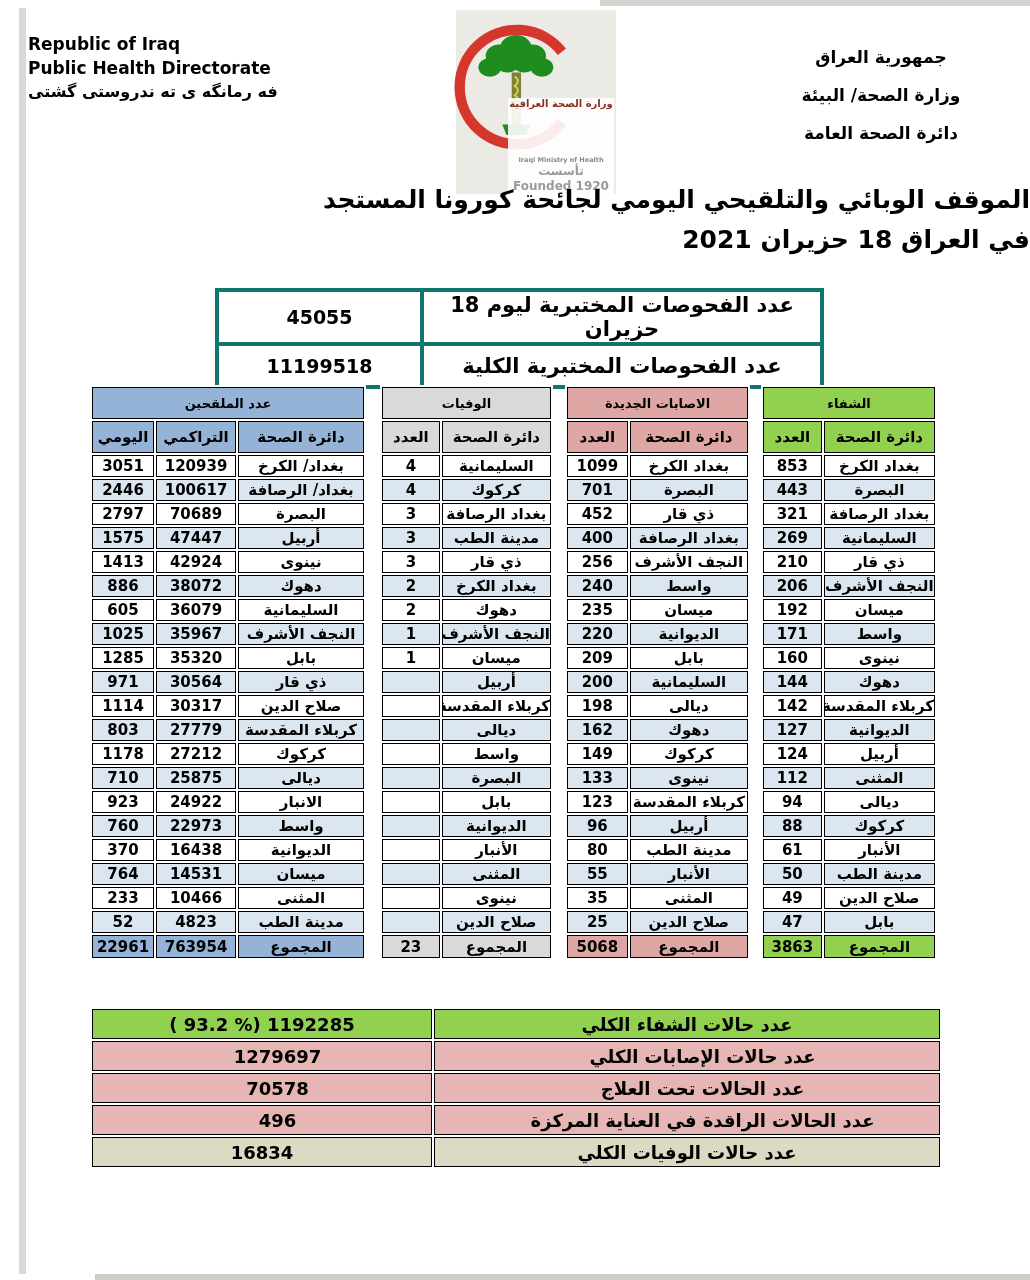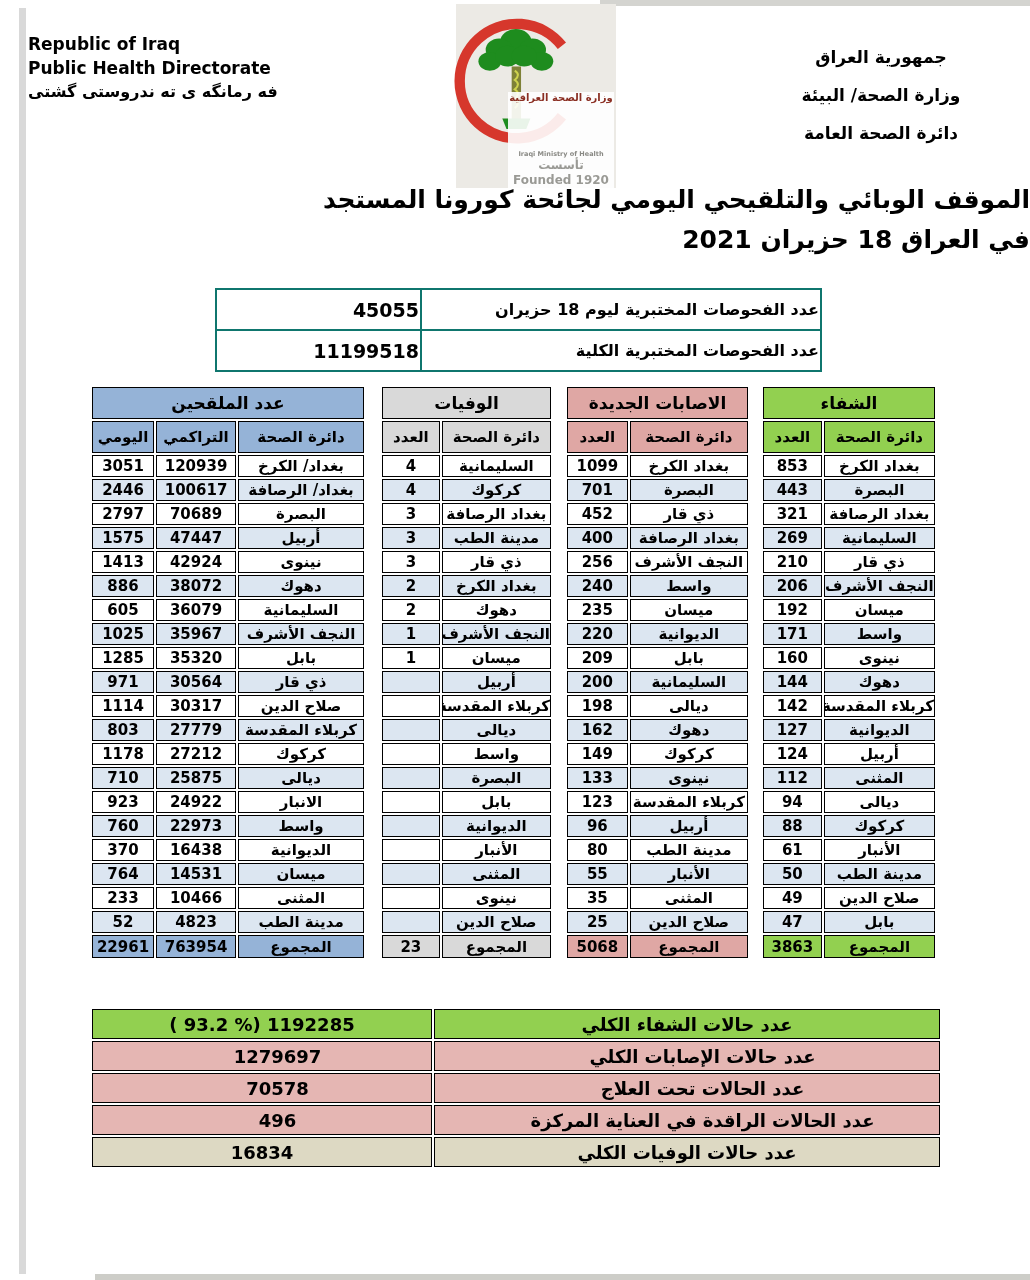--- a/index.html
+++ b/index.html
@@ -11,46 +11,46 @@
   .edge-top{position:absolute;left:600px;top:0;width:430px;height:6px;background:#d4d4d0;}
 
   
   .hdr-en{position:absolute;left:28px;top:32px;width:300px;text-align:left;
           font-weight:bold;font-size:17px;line-height:24px;}
   .hdr-en .ku{font-size:16px;direction:rtl;}
   .hdr-ar{position:absolute;left:756px;top:38px;width:250px;text-align:center;
           font-weight:bold;font-size:17px;line-height:38px;direction:rtl;}
 
   
-  .logo-bg{position:absolute;left:456px;top:4px;width:160px;height:184px;background:#eceae5;}
+  .logo-bg{position:absolute;left:456px;top:10px;width:160px;height:184px;background:#eceae5;}
   .logo-svg{position:absolute;left:-14px;top:-2px;width:156px;height:156px;}
   .logo-text{position:absolute;left:52px;top:88px;width:106px;background:rgba(255,255,255,.9);
              text-align:center;line-height:1.25;}
   .logo-ar{font-weight:bold;font-size:10px;color:#8b2f23;direction:rtl;}
   .logo-en{font-size:6.5px;color:#8a8a85;font-weight:bold;margin-top:45px;}
   .logo-f{font-size:12px;color:#9a9a95;font-weight:bold;}
 
   
   .doc-title{position:absolute;left:0;top:180px;width:100%;direction:rtl;
              font-weight:bold;font-size:25px;line-height:40px;}
 
   
   .tests{position:absolute;left:215px;top:288px;width:605px;border-collapse:collapse;
          direction:rtl;table-layout:fixed;}
-  .tests td{border:2px solid #0f766e;height:37px;text-align:right;vertical-align:middle;
+  .tests td{border:4px solid #0f766e;height:37px;text-align:center;vertical-align:middle;
             font-weight:bold;}
-  .tests .t-label{font-size:16px;}
+  .tests .t-label{font-size:21px;}
   .tests .t-val{font-size:19px;}
 
   
   .gov{position:absolute;border-collapse:separate;border-spacing:2px;table-layout:fixed;
        direction:rtl;background:#fff;}
   .gov th,.gov td{border:1.5px solid #000;text-align:center;vertical-align:middle;
        font-weight:bold;overflow:hidden;white-space:nowrap;padding:0;}
-  .gov .ttl{height:30px;font-size:17px;}
+  .gov .ttl{height:30px;font-size:13px;}
   .gov .hdr{height:30px;font-size:15px;}
   .gov td{height:20px;font-size:15px;}
   .gov tr.alt td{background:var(--c-stripe);}
   .gov tr.totrow td{height:21px;}
   #tbl-vacc{left:90px;top:385px;width:276px;}
   #tbl-death{left:380px;top:385px;width:173px;}
   #tbl-new{left:565px;top:385px;width:185px;}
   #tbl-rec{left:761px;top:385px;width:176px;}
   .blue  .ttl,.blue  .hdr,.blue  tr.totrow td{background:var(--c-blue);}
   .grayt .ttl,.grayt .hdr,.grayt tr.totrow td{background:var(--c-gray);}

